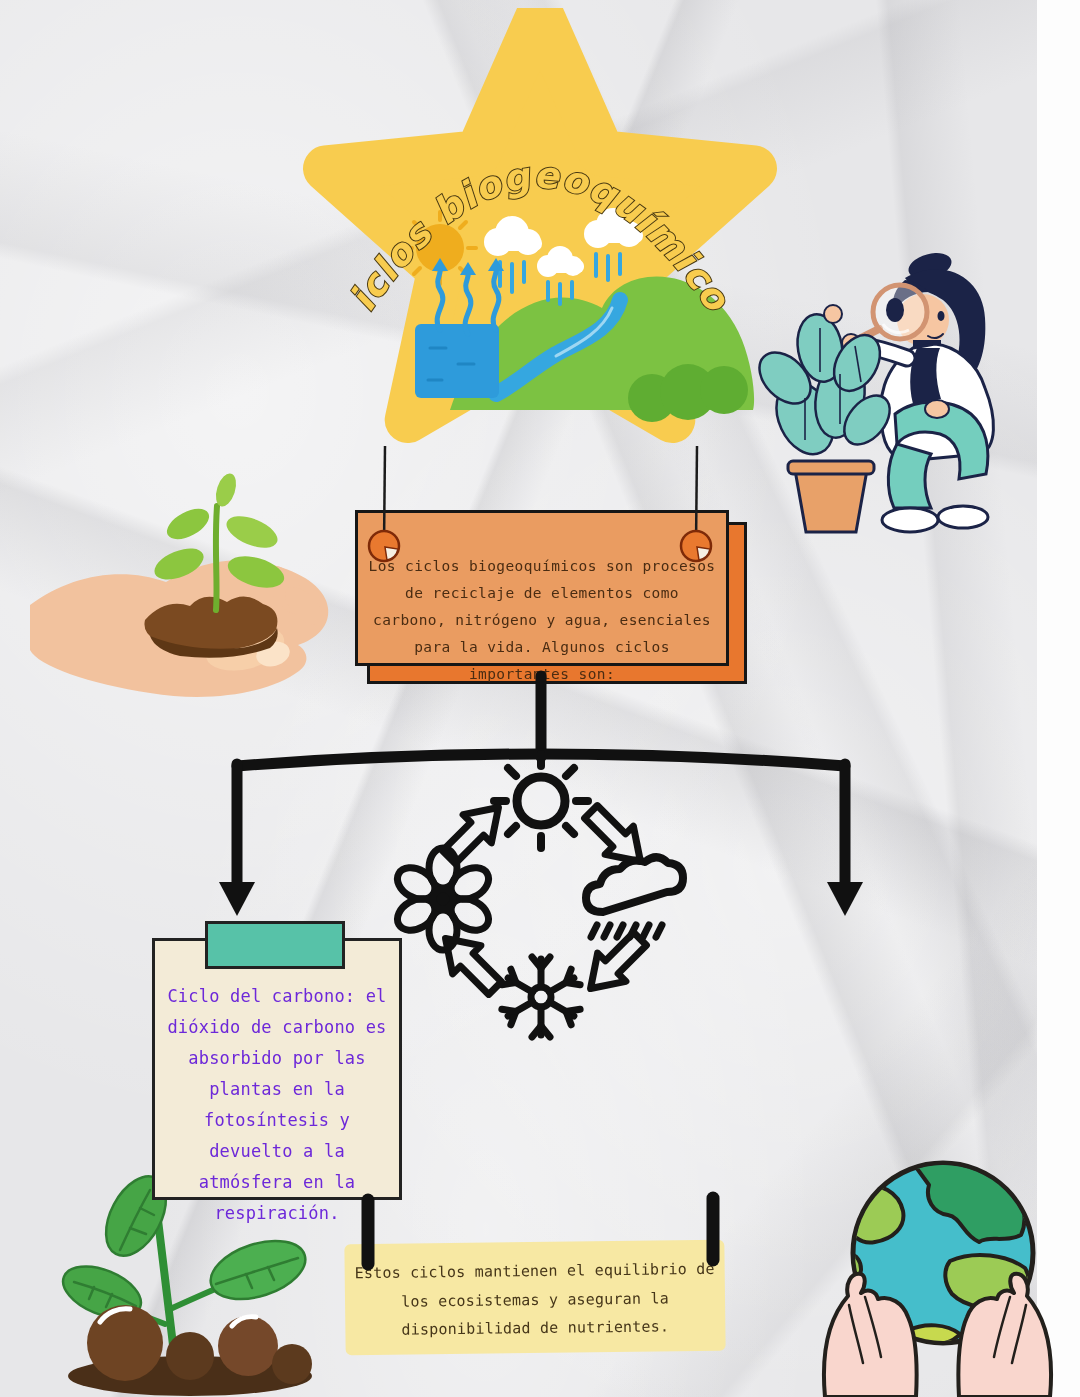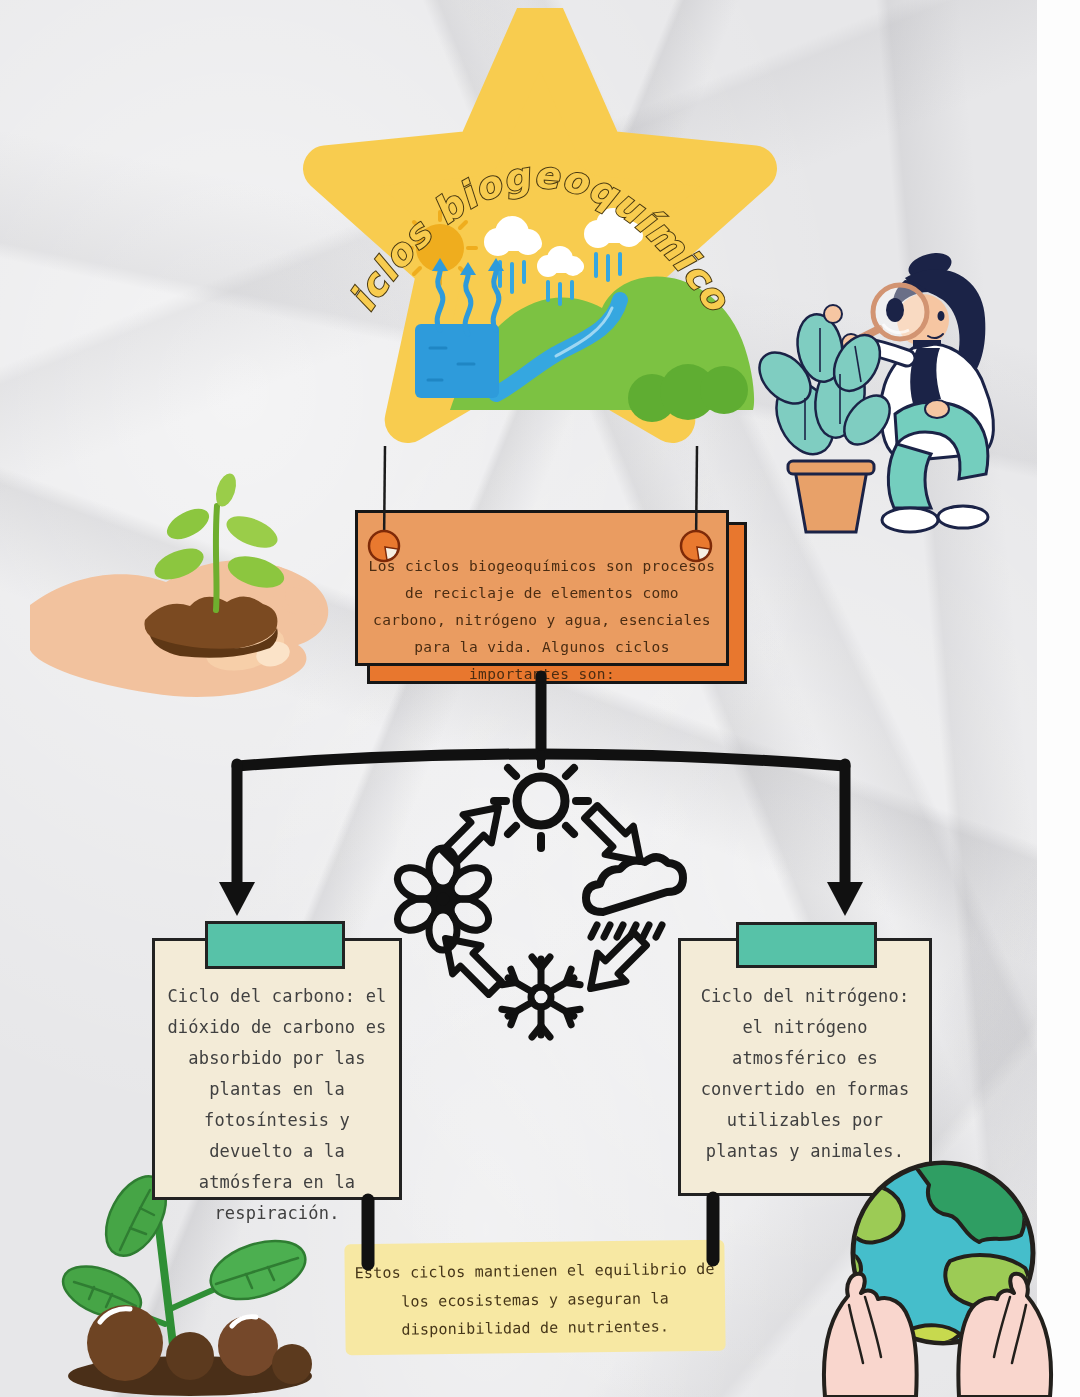--- a/index.html
+++ b/index.html
@@ -31,21 +31,21 @@
   .intro-shadow{left:367px;top:522px;width:374px;height:156px;background:#e8772e;border:3px solid #161616;z-index:4;}
   .intro-box{left:355px;top:510px;width:374px;height:156px;background:#ea9c61;border:3px solid #161616;z-index:5;box-sizing:border-box;}
   .intro-box p{margin:0;padding:40px 10px 0;text-align:center;font-size:14.5px;line-height:1.86;color:#4a2c12;letter-spacing:.4px;}
   
   .card{background:#f3ebd7;border:3px solid #222;z-index:5;box-sizing:border-box;}
   .card-left{left:152px;top:938px;width:250px;height:262px;}
   .card-right{left:678px;top:938px;width:254px;height:258px;}
   .clip{position:absolute;background:#57c2a8;border:3px solid #222;box-sizing:border-box;z-index:6;}
   .card-left .clip{left:50px;top:-20px;width:140px;height:48px;}
   .card-right .clip{left:55px;top:-19px;width:141px;height:46px;}
-  .card p{margin:0;padding:40px 5px 0;text-align:center;font-size:17px;line-height:1.82;color:#404040;letter-spacing:.2px;}
+  .card p{margin:0;padding:40px 5px 0;text-align:center;font-size:17px;line-height:1.82;color:#6d28d9;letter-spacing:.2px;}
   
   .note{left:345px;top:1242px;width:380px;height:111px;background:#f7e8a3;border-radius:6px;transform:rotate(-.7deg);z-index:5;box-sizing:border-box;}
   .note p{margin:0;padding:15px 8px 0;text-align:center;font-size:15px;line-height:1.9;color:#463619;letter-spacing:.2px;}
   .overlay{left:0;top:0;z-index:6;pointer-events:none;}
   .z1{z-index:1}.z2{z-index:2}.z7{z-index:7}
 </style>
 </head>
 <body>
 
 <div class="poster">
@@ -190,24 +190,20 @@
 
   <div class="abs intro-shadow"></div>
   <div class="abs intro-box">
     <p>Los ciclos biogeoquímicos son procesos de reciclaje de elementos como carbono, nitrógeno y agua, esenciales para la vida. Algunos ciclos importantes son:</p>
   </div>
 
   <div class="abs card card-left">
     <div class="clip"></div>
     <p>Ciclo del carbono: el dióxido de carbono es absorbido por las plantas en la fotosíntesis y devuelto a la atmósfera en la respiración.</p>
   </div>
-  <div class="abs card card-right">
-    <div class="clip"></div>
-    <p>Ciclo del nitrógeno: el nitrógeno atmosférico es convertido en formas utilizables por plantas y animales.</p>
-  </div>
 
   <div class="abs note">
     <p>Estos ciclos mantienen el equilibrio de los ecosistemas y aseguran la disponibilidad de nutrientes.</p>
   </div>
 
   <svg class="abs z2" style="left:40px;top:1158px;" width="300" height="239" viewBox="0 0 300 239">
     <path d="M135,205 C130,160 125,120 118,62" stroke="#2f8f35" stroke-width="8" fill="none" stroke-linecap="round"></path>
     <path d="M128,152 C150,142 172,132 192,124" stroke="#2f8f35" stroke-width="6" fill="none" stroke-linecap="round"></path>
     <path d="M125,166 C105,159 88,151 74,142" stroke="#2f8f35" stroke-width="6" fill="none" stroke-linecap="round"></path>
     <g>

